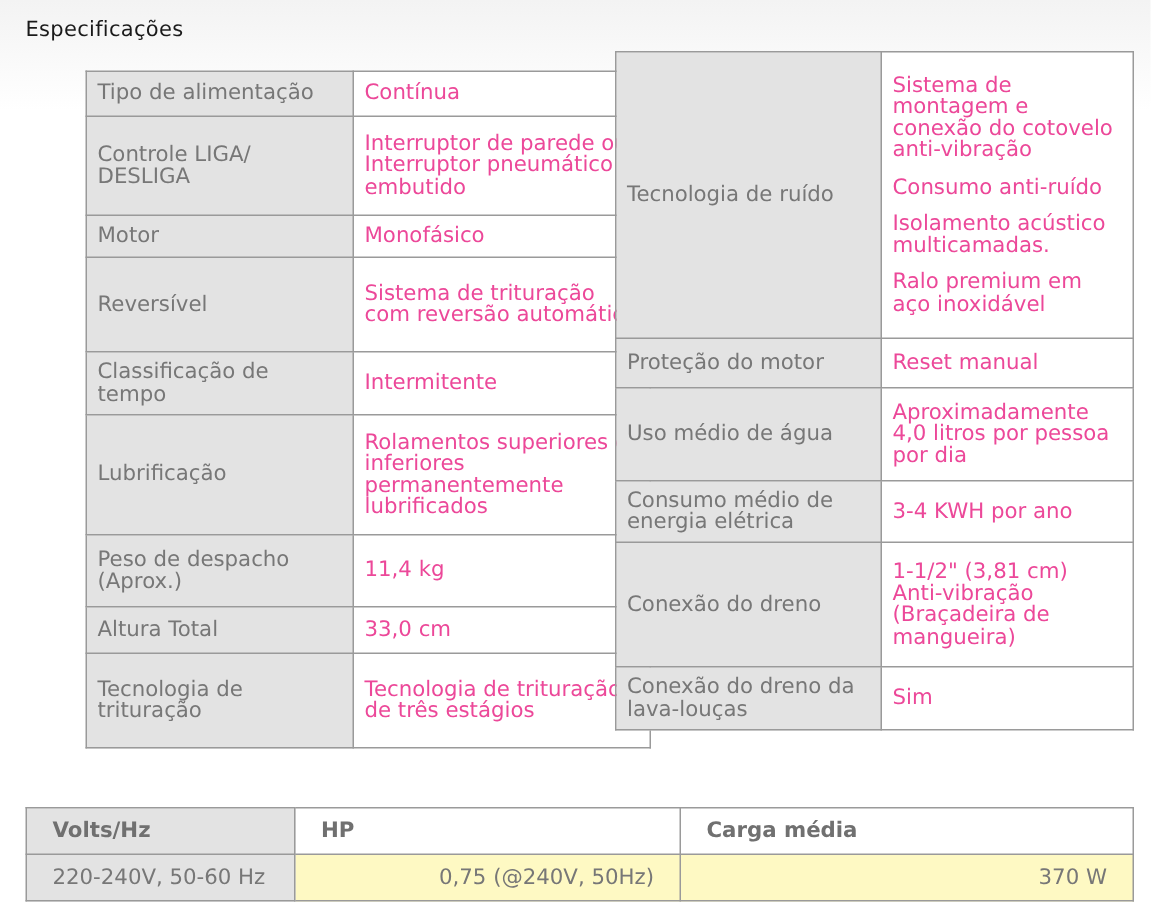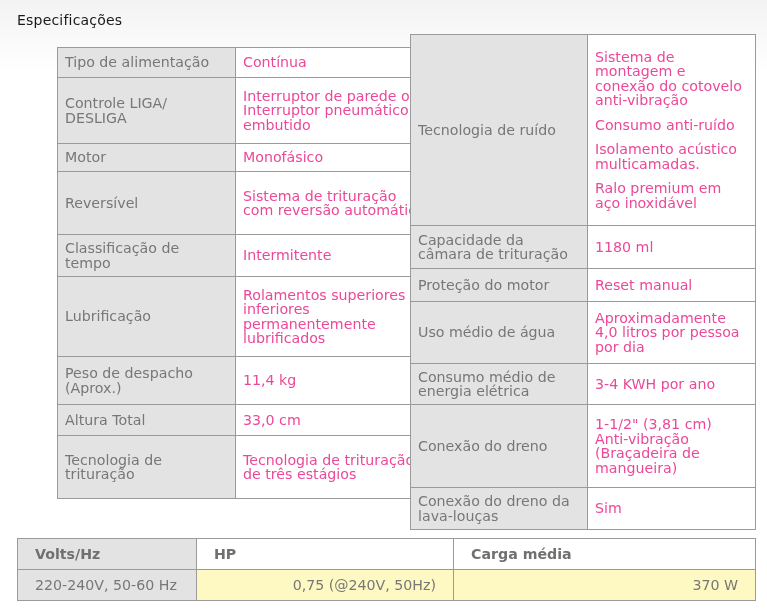--- a/index.html
+++ b/index.html
@@ -103,24 +103,20 @@
   <tbody>
     <tr style="height:191px">
       <td class="lbl">Tecnologia de ruído</td>
       <td class="val">
         <span class="multi-line">Sistema de montagem e conexão do cotovelo anti-vibração</span>
         <span class="multi-line">Consumo anti-ruído</span>
         <span class="multi-line">Isolamento acústico multicamadas.</span>
         <span class="multi-line">Ralo premium em aço inoxidável</span>
       </td>
     </tr>
-    <tr style="height:43px">
-      <td class="lbl">Capacidade da câmara de trituração</td>
-      <td class="val">1180 ml</td>
-    </tr>
     <tr style="height:33px">
       <td class="lbl">Proteção do motor</td>
       <td class="val">Reset manual</td>
     </tr>
     <tr style="height:62px">
       <td class="lbl">Uso médio de água</td>
       <td class="val">Aproximadamente 4,0 litros por pessoa por dia</td>
     </tr>
     <tr style="height:41px">
       <td class="lbl">Consumo médio de energia elétrica</td>

